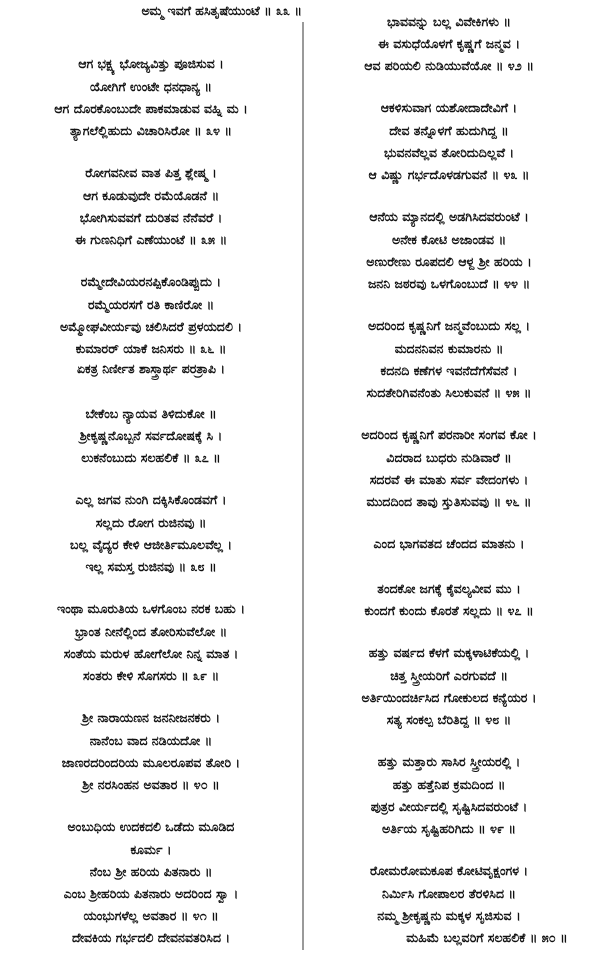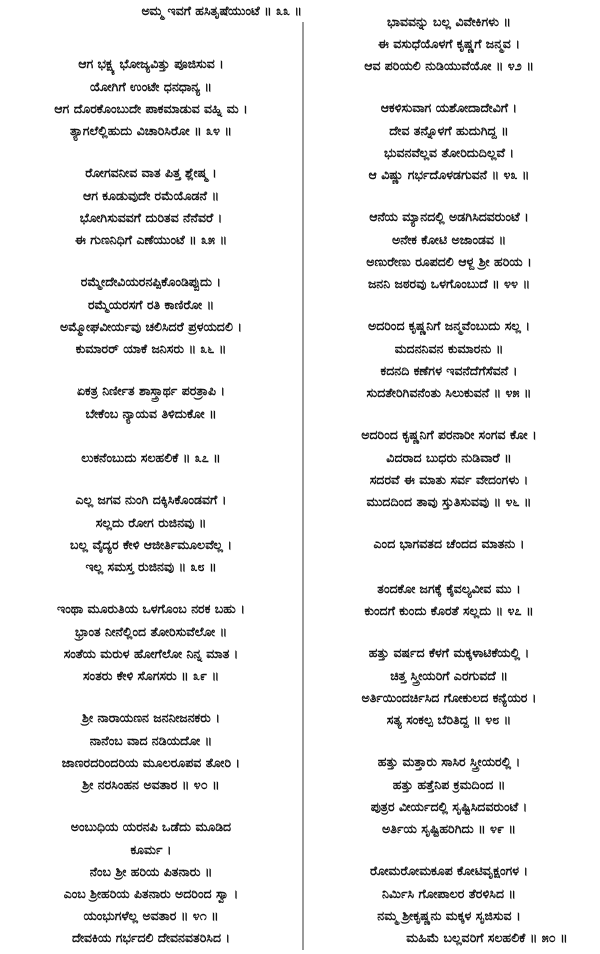--- a/index.html
+++ b/index.html
@@ -60,36 +60,37 @@
       <div class="line" style="top: 101px;">ಆಗ ದೊರಕೊಂಬುದೇ ಪಾಕಮಾಡುವ ವಹ್ನಿ ಮ ।</div>
       <div class="line" style="top: 123px;">ತ್ಯಾಗಲೆಲ್ಲಿಹುದು ವಿಚಾರಿಸಿರೋ ॥ ೩೪ ॥</div>
       <div class="line" style="top: 165px;">ರೋಗವನೀವ ವಾತ ಪಿತ್ತ ಶ್ಲೇಷ್ಮ ।</div>
       <div class="line" style="top: 188px;">ಆಗ ಕೂಡುವುದೇ ರಮೆಯೊಡನೆ ॥</div>
       <div class="line" style="top: 210px;">ಭೋಗಿಸುವವಗೆ ದುರಿತವ ನೆನೆವರೆ ।</div>
       <div class="line" style="top: 232px;">ಈ ಗುಣನಿಧಿಗೆ ಎಣೆಯುಂಟೆ ॥ ೩೫ ॥</div>
       <div class="line" style="top: 274px;">ರಮ್ಮೇದೇವಿಯರನಪ್ಪಿಕೊಂಡಿಪ್ಪುದು ।</div>
       <div class="line" style="top: 297px;">ರಮ್ಮೆಯರಸಗೆ ರತಿ ಕಾಣಿರೋ ॥</div>
       <div class="line" style="top: 319px;">ಅಮ್ಮೋಘವೀರ್ಯವು ಚಲಿಸಿದರೆ ಪ್ರಳಯದಲಿ ।</div>
       <div class="line" style="top: 341px;">ಕುಮಾರರ್ ಯಾಕೆ ಜನಿಸರು ॥ ೩೬ ॥</div>
-      <div class="line" style="top: 383px; text-align: center;">ಏಕತ್ರ ನಿರ್ಣೀತ ಶಾಸ್ತ್ರಾರ್ಥ ಪರತ್ರಾಪಿ ।</div>
+      <div class="line" style="top: 361px; text-align: center;">ಏಕತ್ರ ನಿರ್ಣೀತ ಶಾಸ್ತ್ರಾರ್ಥ ಪರತ್ರಾಪಿ ।</div>
       <div class="line" style="top: 406px;">ಬೇಕೆಂಬ ನ್ಯಾಯವ ತಿಳಿದುಕೋ ॥</div>
+      <div class="line" style="top: 428px;">ಶ್ರೀಕೃಷ್ಣನೊಬ್ಬನೆ ಸರ್ವದೋಷಕ್ಕೆ ಸಿ ।</div>
       <div class="line" style="top: 450px;">ಲುಕನೆಂಬುದು ಸಲಹಲಿಕೆ ॥ ೩೭ ॥</div>
       <div class="line" style="top: 492px;">ಎಲ್ಲ ಜಗವ ನುಂಗಿ ದಕ್ಕಿಸಿಕೊಂಡವಗೆ ।</div>
       <div class="line" style="top: 515px;">ಸಲ್ಲದು ರೋಗ ರುಜಿನವು ॥</div>
       <div class="line" style="top: 537px;">ಬಲ್ಲ ವೈದ್ಯರ ಕೇಳಿ ಆಜೀರ್ತಿಮೂಲವೆಲ್ಲ ।</div>
       <div class="line" style="top: 559px;">ಇಲ್ಲ ಸಮಸ್ತ ರುಜಿನವು ॥ ೩೮ ॥</div>
       <div class="line" style="top: 601px;">ಇಂಥಾ ಮೂರುತಿಯ ಒಳಗೊಂಬ ನರಕ ಬಹು ।</div>
       <div class="line" style="top: 624px;">ಭ್ರಾಂತ ನೀನೆಲ್ಲಿಂದ ತೋರಿಸುವೆಲೋ ॥</div>
       <div class="line" style="top: 646px;">ಸಂತೆಯ ಮರುಳ ಹೋಗೆಲೋ ನಿನ್ನ ಮಾತ ।</div>
       <div class="line" style="top: 668px;">ಸಂತರು ಕೇಳಿ ಸೊಗಸರು ॥ ೩೯ ॥</div>
       <div class="line" style="top: 710px;">ಶ್ರೀ ನಾರಾಯಣನ ಜನನೀಜನಕರು ।</div>
       <div class="line" style="top: 733px;">ನಾನೆಂಬ ವಾದ ನಡಿಯದೋ ॥</div>
       <div class="line" style="top: 755px;">ಜಾಣರದರಿಂದರಿಯ ಮೂಲರೂಪವ ತೋರಿ ।</div>
       <div class="line" style="top: 777px;">ಶ್ರೀ ನರಸಿಂಹನ ಅವತಾರ ॥ ೪೦ ॥</div>
-      <div class="line" style="top: 819px;">ಅಂಬುಧಿಯ ಯರನಪಿ ಒಡೆದು ಮೂಡಿದ</div>
+      <div class="line" style="top: 819px;">ಅಂಬುಧಿಯ ಉದಕದಲಿ ಒಡೆದು ಮೂಡಿದ</div>
       <div class="line" style="top: 842px;">ಕೂರ್ಮ ।</div>
       <div class="line" style="top: 864px;">ನೆಂಬ ಶ್ರೀ ಹರಿಯ ಪಿತನಾರು ॥</div>
       <div class="line" style="top: 886px;">ಎಂಬ ಶ್ರೀಹರಿಯ ಪಿತನಾರು ಅದರಿಂದ ಸ್ವಾ ।</div>
       <div class="line" style="top: 908px;">ಯಂಭುಗಳೆಲ್ಲ ಅವತಾರ ॥ ೪೧ ॥</div>
       <div class="line" style="top: 930px;">ದೇವಕಿಯ ಗರ್ಭದಲಿ ದೇವನವತರಿಸಿದ ।</div>
     </div>
   <div class="divider"></div>
   <div class="column right" id="col-right">
       <div class="line" style="top: 14px;">ಭಾವವನ್ನು ಬಲ್ಲ ವಿವೇಕಿಗಳು ॥</div>
       <div class="line" style="top: 36px;">ಈ ವಸುಧೆಯೊಳಗೆ ಕೃಷ್ಣಗೆ ಜನ್ಮವ ।</div>

